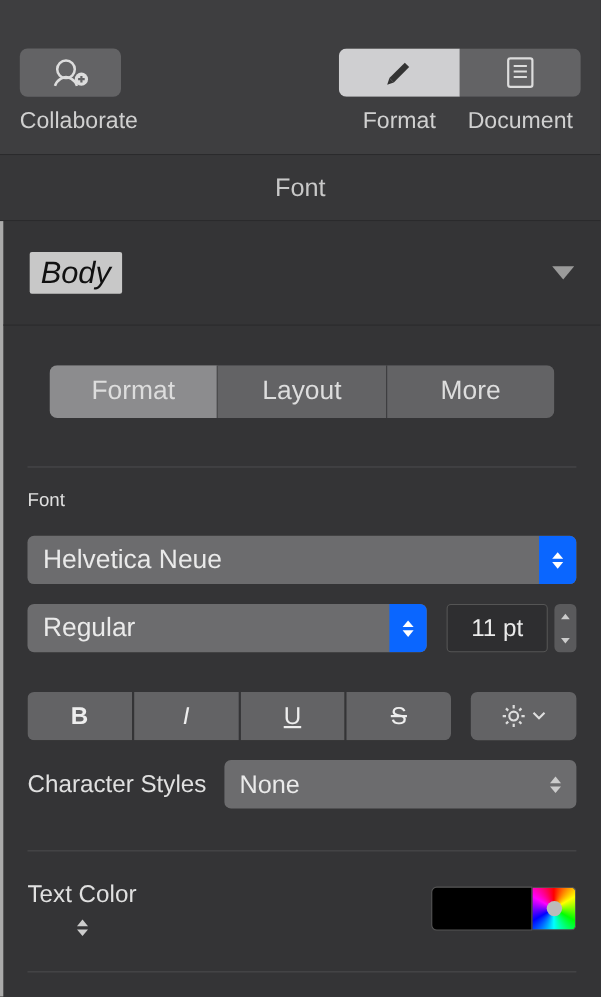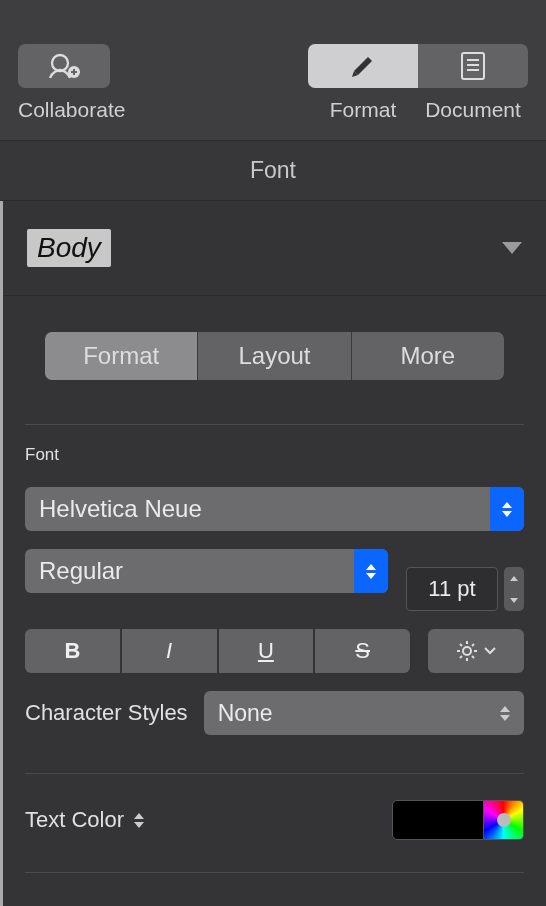--- a/index.html
+++ b/index.html
@@ -30,21 +30,21 @@
 .seg3-wrap { border-bottom: 1px solid #4a4a4c; padding-bottom: 28px; margin: 0 22px; }
 
 .font-section { padding: 20px 22px; }
 .heading { font-size: 17px; color: #e0e0e0; margin-bottom: 22px; }
 .select { display: flex; align-items: center; background: #6c6c6e; border-radius: 6px; height: 44px; margin-bottom: 18px; overflow: hidden; }
 .select-text { flex: 1; padding: 0 14px; font-size: 24px; color: #eaeaea; }
 .select-arrows { width: 34px; height: 100%; background: #0a66ff; display: flex; flex-direction: column; align-items: center; justify-content: center; gap: 3px; border-radius: 0 6px 6px 0; }
 .select-arrows .up { width: 0; height: 0; border-left: 5px solid transparent; border-right: 5px solid transparent; border-bottom: 6px solid #fff; }
 .select-arrows .down { width: 0; height: 0; border-left: 5px solid transparent; border-right: 5px solid transparent; border-top: 6px solid #fff; }
 
-.row { display: flex; gap: 18px; align-items: flex-end; margin-bottom: 18px; }
+.row { display: flex; gap: 18px; align-items: flex-start; margin-bottom: 18px; }
 .select.weight { flex: 1; }
 .size-group { display: flex; gap: 6px; align-items: center; }
 .size-input { width: 92px; height: 44px; background: #2e2e30; border: 1px solid #555; border-radius: 4px; color: #eaeaea; font-size: 22px; text-align: center; }
 .stepper { display: flex; flex-direction: column; width: 20px; height: 44px; background: #5a5a5c; border-radius: 5px; overflow: hidden; }
 .stepper > div { flex: 1; display: flex; align-items: center; justify-content: center; cursor: pointer; }
 .stepper .up { width: 0; height: 0; border-left: 4px solid transparent; border-right: 4px solid transparent; border-bottom: 5px solid #ccc; }
 .stepper .down { width: 0; height: 0; border-left: 4px solid transparent; border-right: 4px solid transparent; border-top: 5px solid #ccc; }
 
 .style-btns { display: flex; gap: 2px; border-radius: 6px; overflow: hidden; flex: 1; }
 .style-btn { flex: 1; height: 44px; background: #636365; display: flex; align-items: center; justify-content: center; color: #eee; font-size: 22px; cursor: pointer; }
@@ -52,21 +52,21 @@
 
 .cs-row { display: flex; align-items: center; gap: 16px; margin-top: 8px; border-bottom: 1px solid #4a4a4c; padding-bottom: 38px; }
 .cs-label { font-size: 22px; color: #e0e0e0; }
 .cs-select { flex: 1; display: flex; align-items: center; background: #6c6c6e; border-radius: 6px; height: 44px; padding: 0 14px; justify-content: space-between; cursor: pointer; }
 .cs-select-text { font-size: 23px; color: #eaeaea; }
 .cs-chev { display: flex; flex-direction: column; gap: 3px; }
 .cs-chev .up { width: 0; height: 0; border-left: 5px solid transparent; border-right: 5px solid transparent; border-bottom: 6px solid #ccc; }
 .cs-chev .down { width: 0; height: 0; border-left: 5px solid transparent; border-right: 5px solid transparent; border-top: 6px solid #ccc; }
 
 .color-row { display: flex; align-items: center; justify-content: space-between; padding-top: 26px; border-bottom: 1px solid #4a4a4c; padding-bottom: 32px; }
-.color-label { font-size: 22px; color: #e0e0e0; display: flex; align-items: center; gap: 10px; }
+.color-label { font-size: 22px; color: #e0e0e0; display: flex; align-items: center; gap: 10px; flex-direction: column; }
 .color-controls { display: flex; gap: 0; align-items: center; }
 .swatch { width: 92px; height: 40px; background: #000; border: 1px solid #555; border-radius: 5px 0 0 5px; cursor: pointer; }
 .colorwheel { width: 40px; height: 40px; border-radius: 0 5px 5px 0; background: conic-gradient(red, yellow, lime, cyan, blue, magenta, red); border: 1px solid #555; border-left: none; cursor: pointer; display: flex; align-items: center; justify-content: center; }
 .colorwheel::after { content: ""; width: 14px; height: 14px; border-radius: 50%; background: #bbb; }
 
 svg { display: block; }
 </style>
 </head>
 <body>
 

